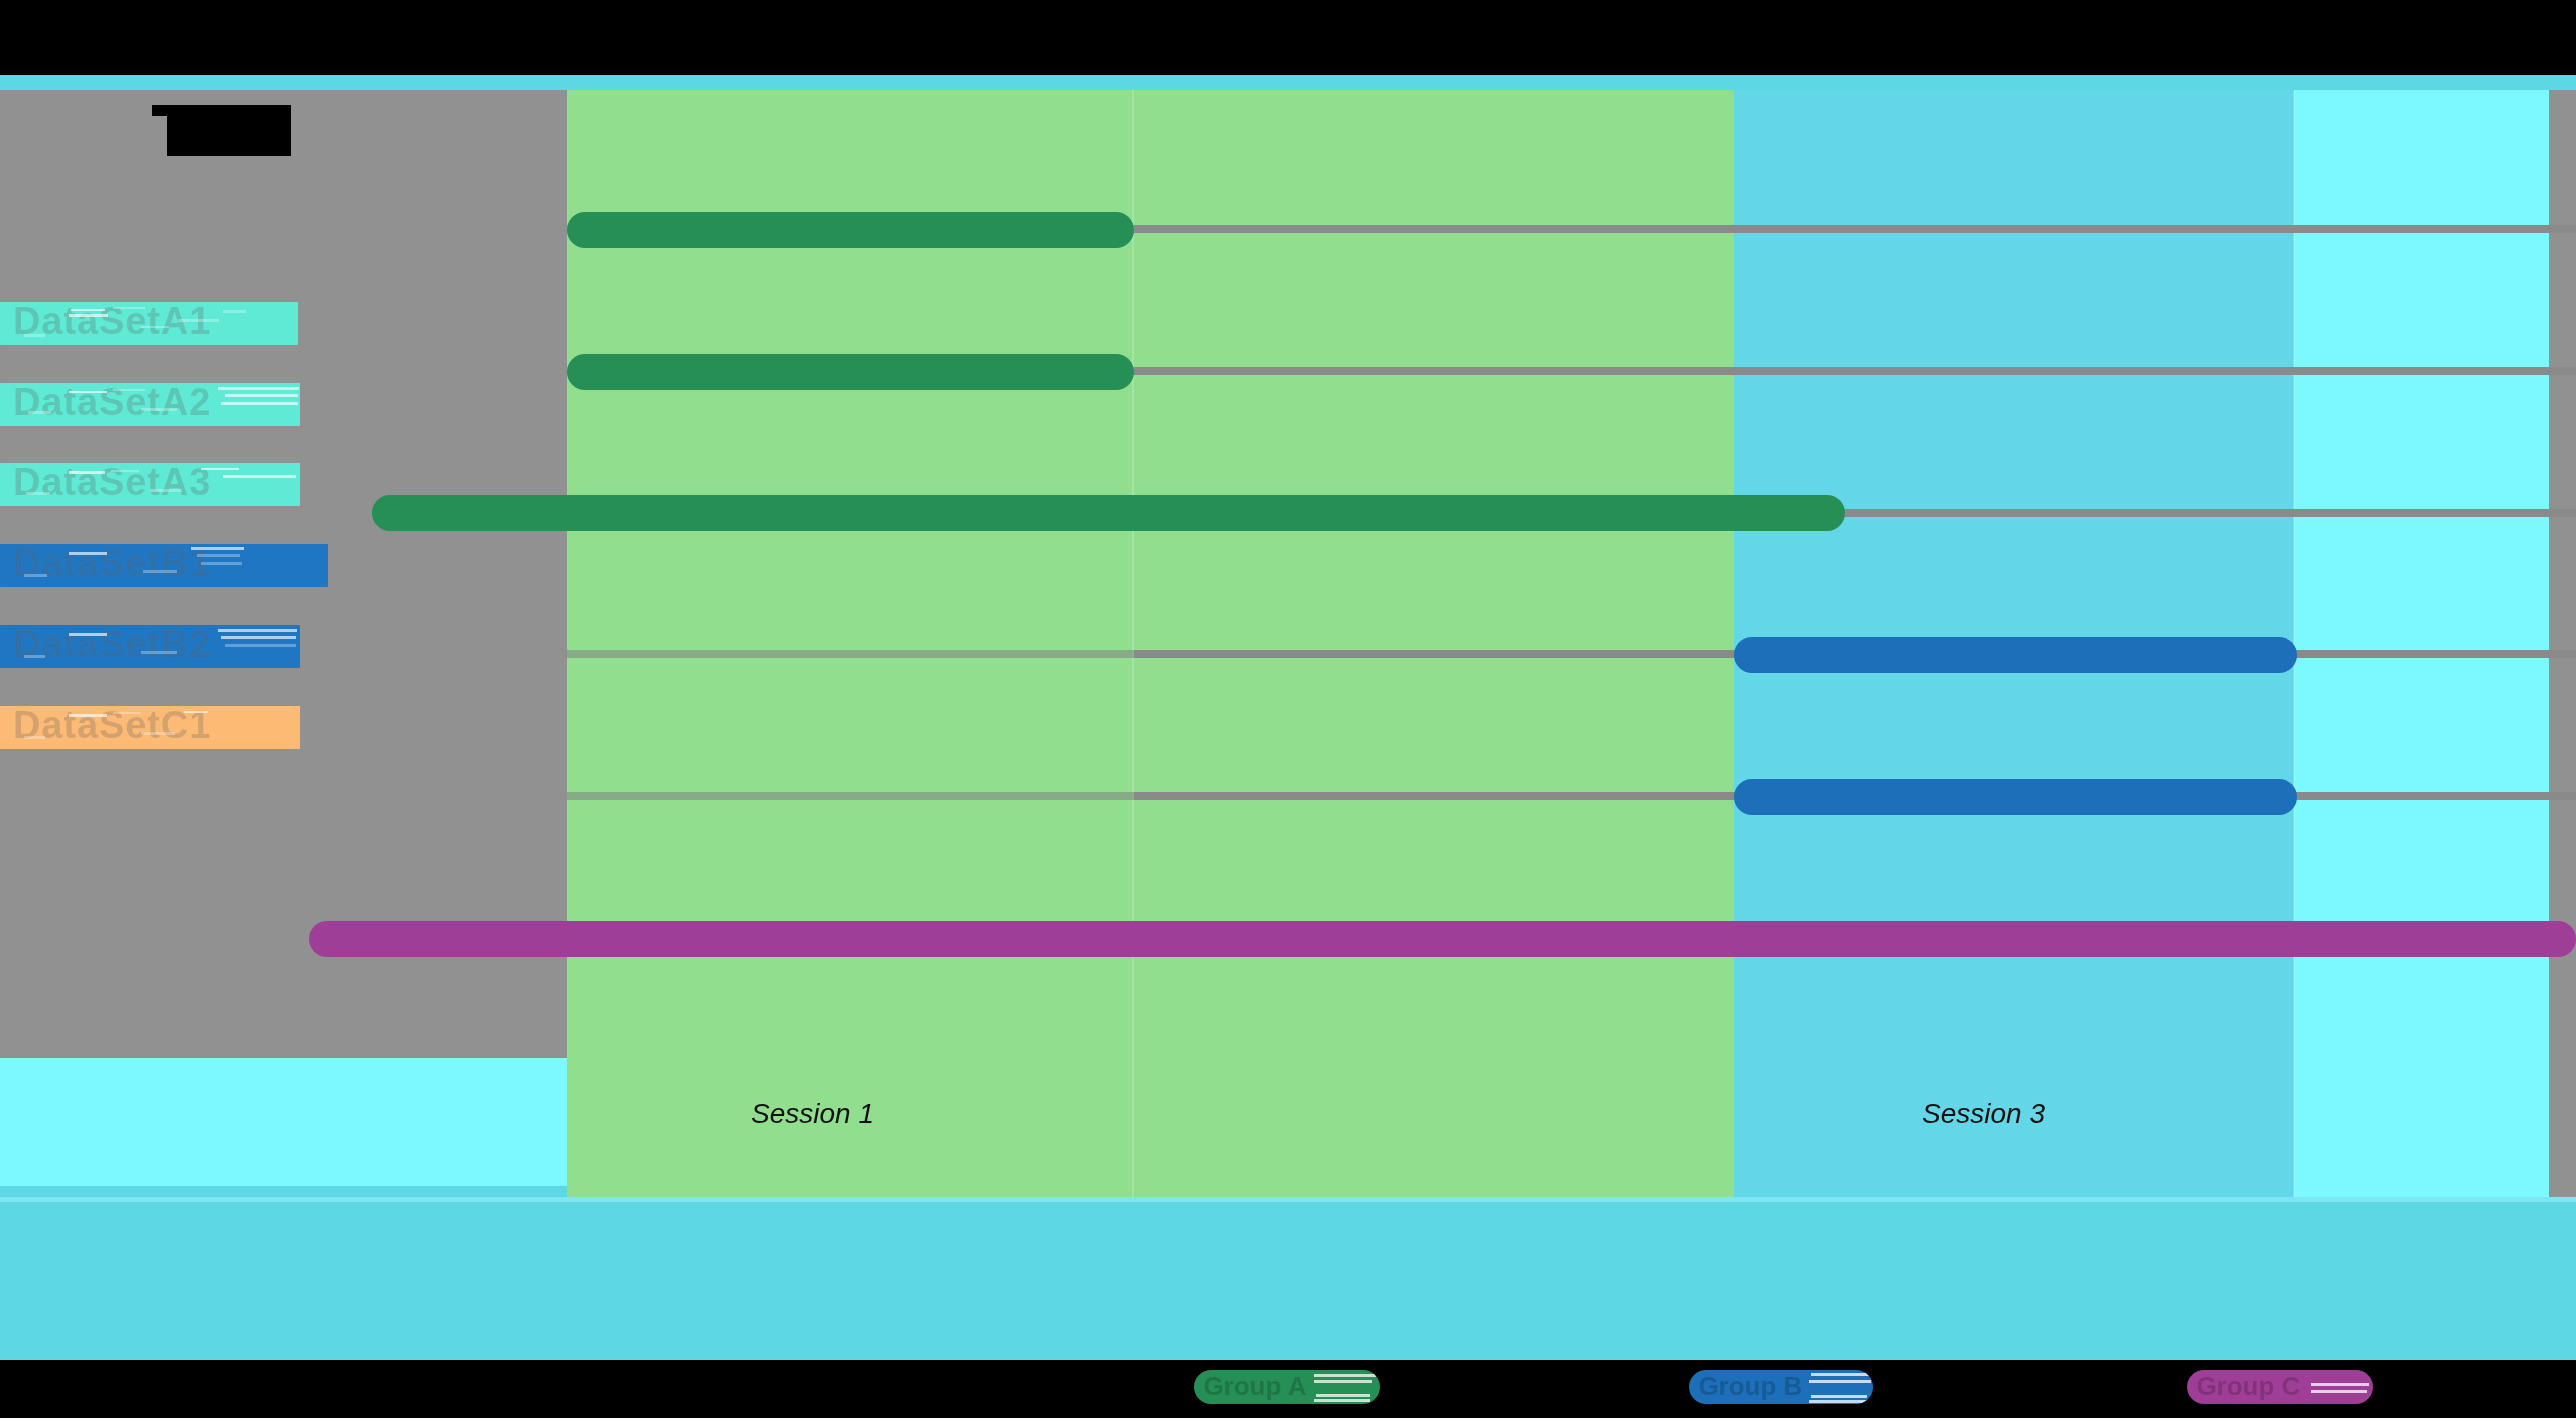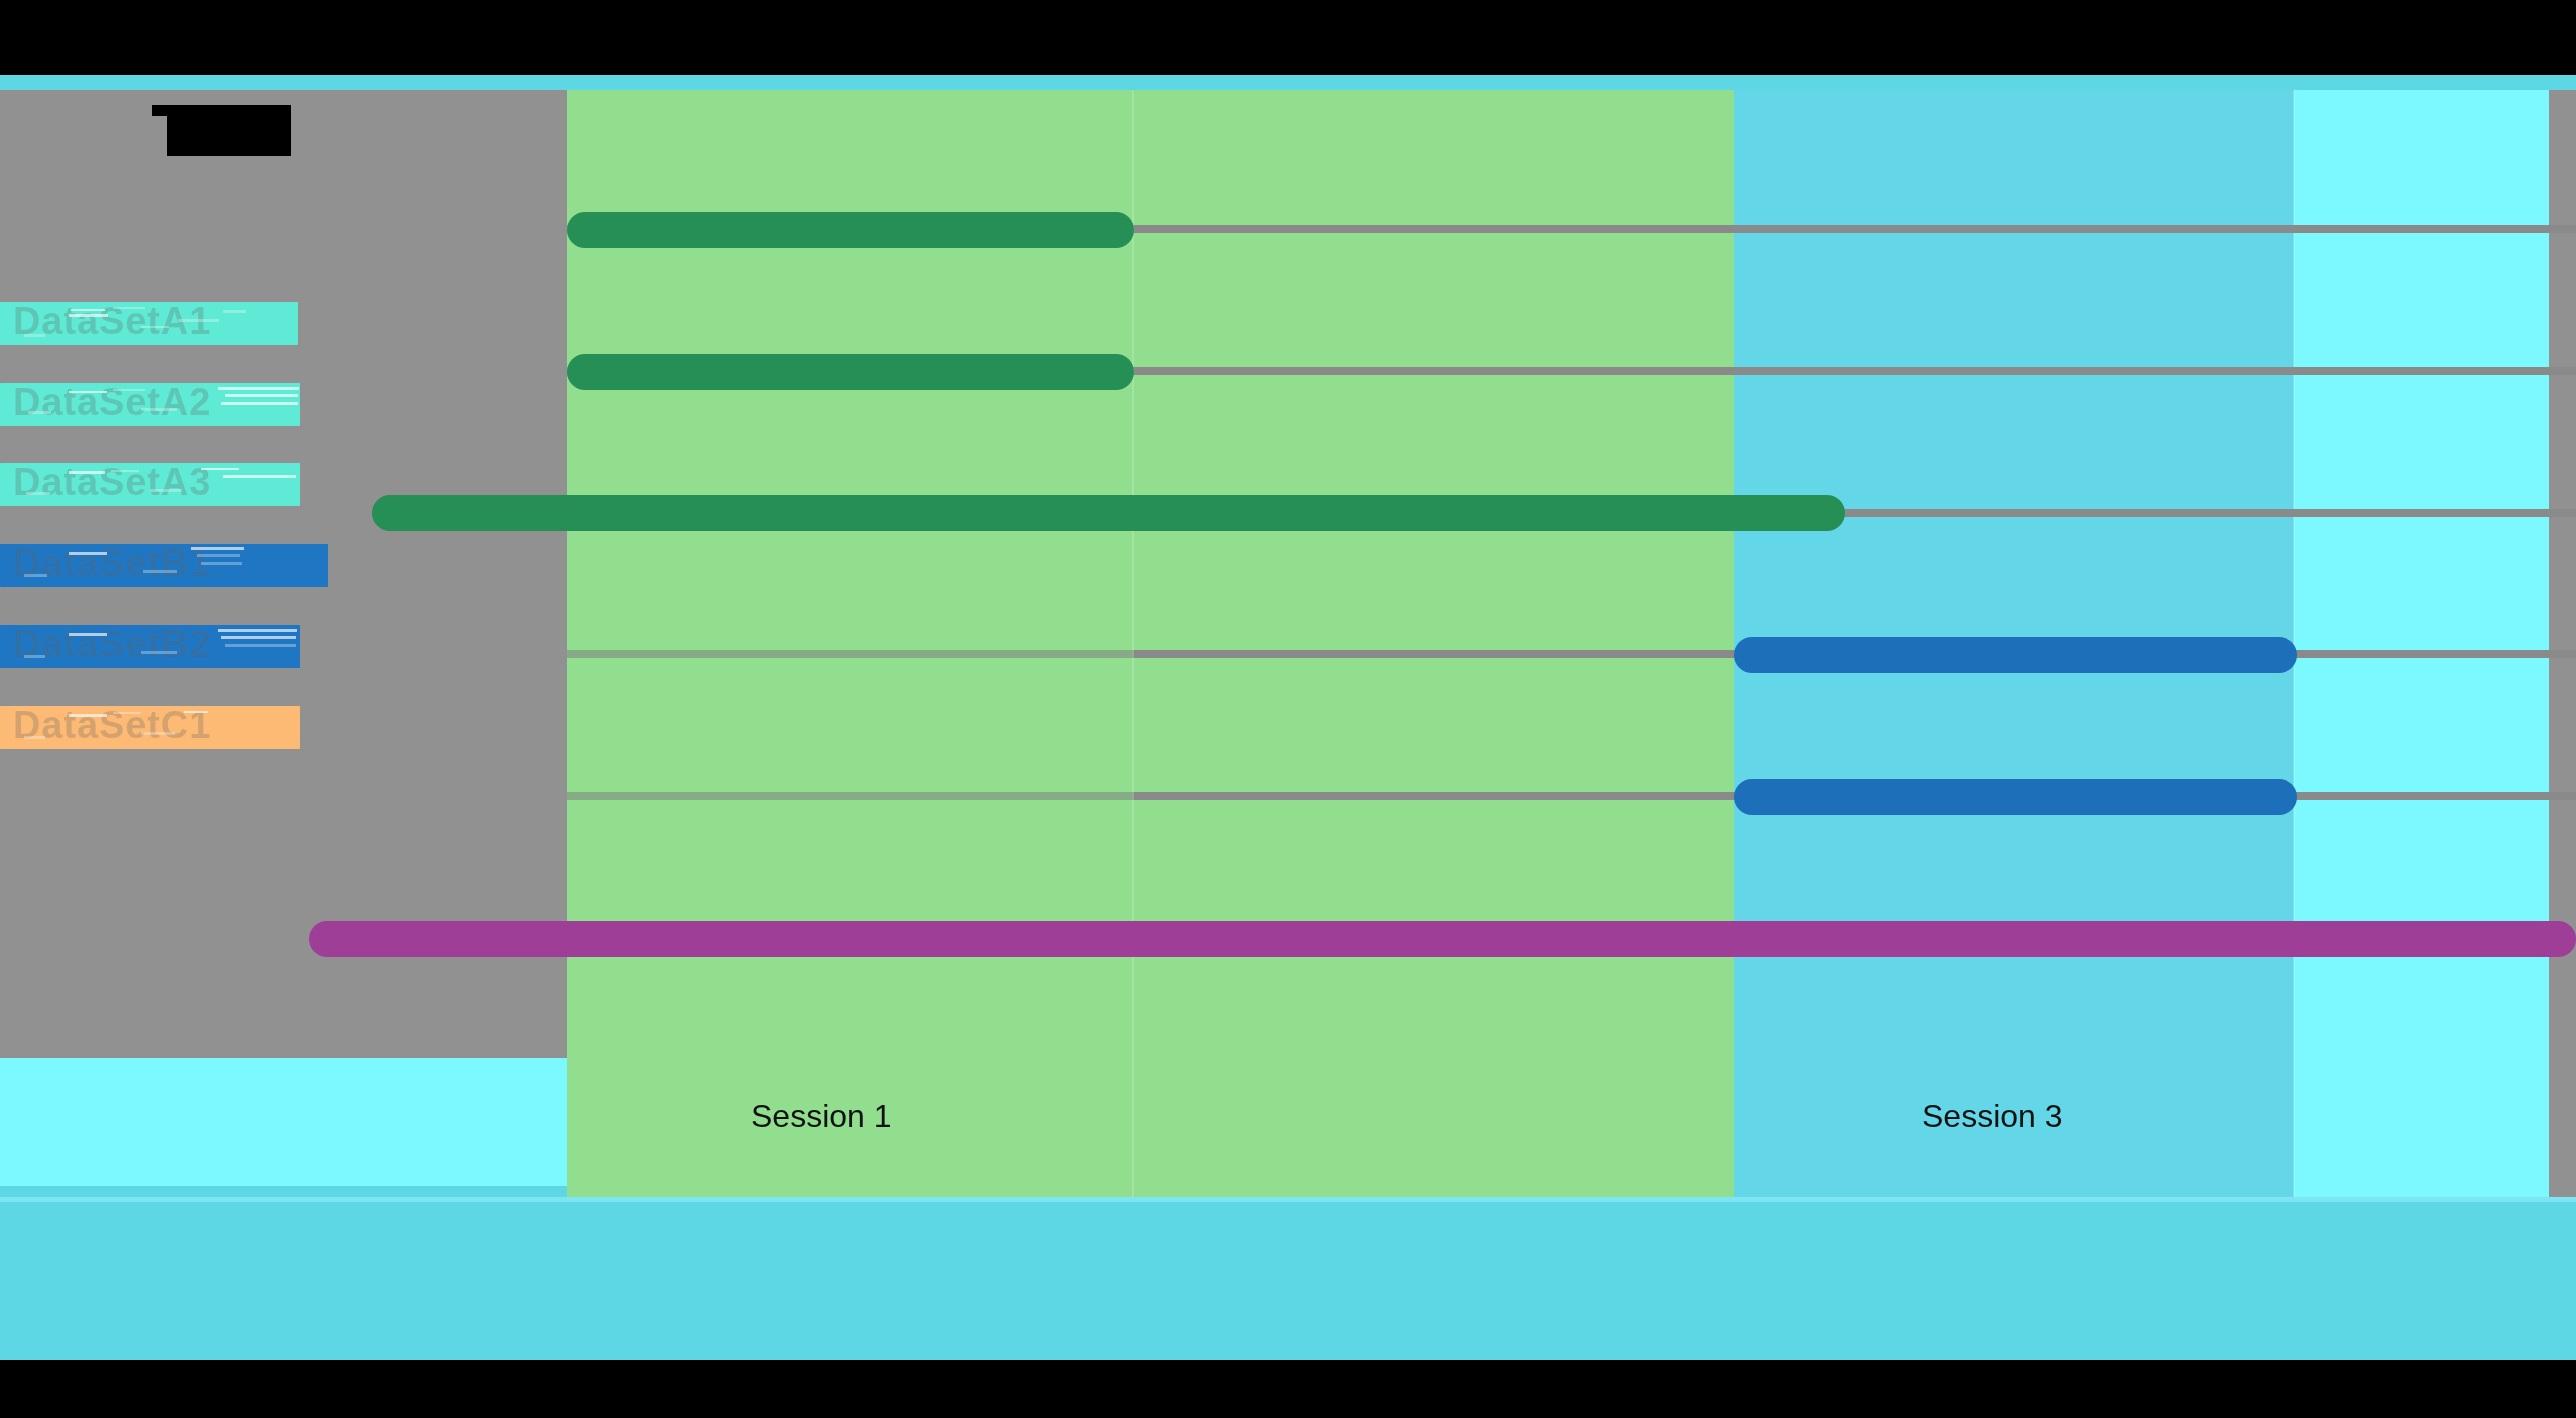--- a/index.html
+++ b/index.html
@@ -54,21 +54,21 @@
   
   .redact-title{position:absolute;background:#000;}
 
   
   .bar{position:absolute;height:36px;border-radius:18px;}
   .bar.green{background:#268f55;}
   .bar.blue{background:#1c6fb8;}
   .bar.mag{background:#9e3e96;}
 
   
-  .sess{position:absolute;font-size:32px;color:#111;font-family:"Liberation Sans",sans-serif;}
+  .sess{position:absolute;font-size:28px;color:#111;font-family:"Liberation Sans",sans-serif;font-style:italic;}
 
   
   .footer{position:absolute;left:0;top:1197px;width:2576px;height:163px;background:#5ed7e5;}
   .footer-hair{position:absolute;left:0;top:1197px;width:2576px;height:4.7px;background:#7ee6f2;}
 
   
   .legend{position:absolute;left:0;top:1361px;width:2576px;height:58px;background:#000;}
   .lgitem{position:absolute;top:9.4px;height:34px;border-radius:17px;overflow:hidden;}
   .lgitem .lgtxt{
     position:absolute;left:9.4px;top:-3.8px;line-height:38px;
@@ -202,15 +202,36 @@
     <div class="canvas-foot"></div>
     <div class="canvas-foot2"></div>
 
     <div class="sess" style="left:751px;top:1008px">Session 1</div>
     <div class="sess" style="left:1922px;top:1008px">Session 3</div>
   </div>
 
   <div class="footer"></div>
   <div class="footer-hair"></div>
 
+  <div class="legend">
+    <div class="lgitem lg-green" style="left:1194px;width:186px">
+      <span class="lgtxt">Group A</span>
+      <span class="n" style="left:120px;top:3.8px;width:62px"></span>
+      <span class="n" style="left:120px;top:9.4px;width:58px"></span>
+      <span class="n" style="left:122px;top:23.5px;width:54px"></span>
+      <span class="n" style="left:120px;top:29px;width:56px"></span>
+    </div>
+    <div class="lgitem lg-blue" style="left:1689px;width:184px">
+      <span class="lgtxt">Group B</span>
+      <span class="n" style="left:122px;top:2.8px;width:58px"></span>
+      <span class="n" style="left:120px;top:9.4px;width:62px"></span>
+      <span class="n" style="left:122px;top:24.4px;width:56px"></span>
+      <span class="n" style="left:120px;top:30px;width:60px"></span>
+    </div>
+    <div class="lgitem lg-mag" style="left:2187px;width:186px">
+      <span class="lgtxt">Group C</span>
+      <span class="n" style="left:124px;top:13px;width:58px"></span>
+      <span class="n" style="left:124px;top:20px;width:56px"></span>
+    </div>
+  </div>
 
 </div>
 
 
 </body></html>

